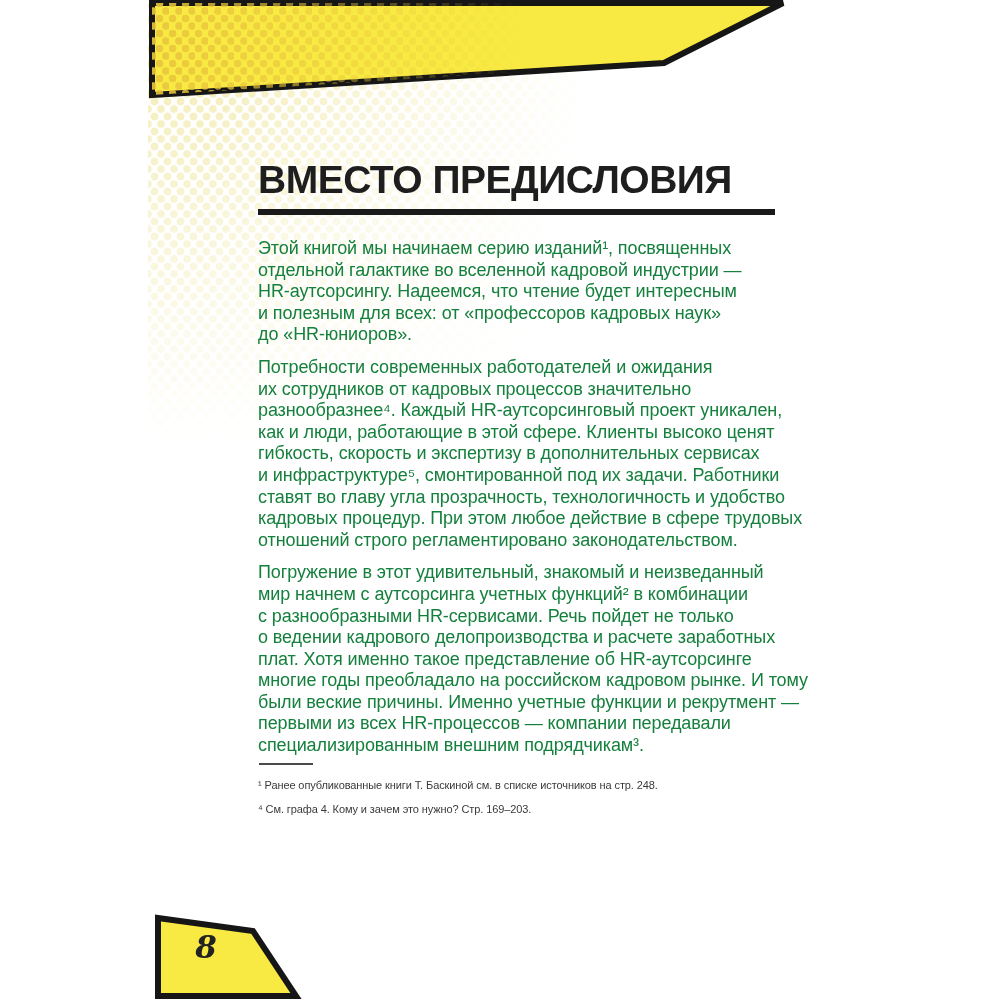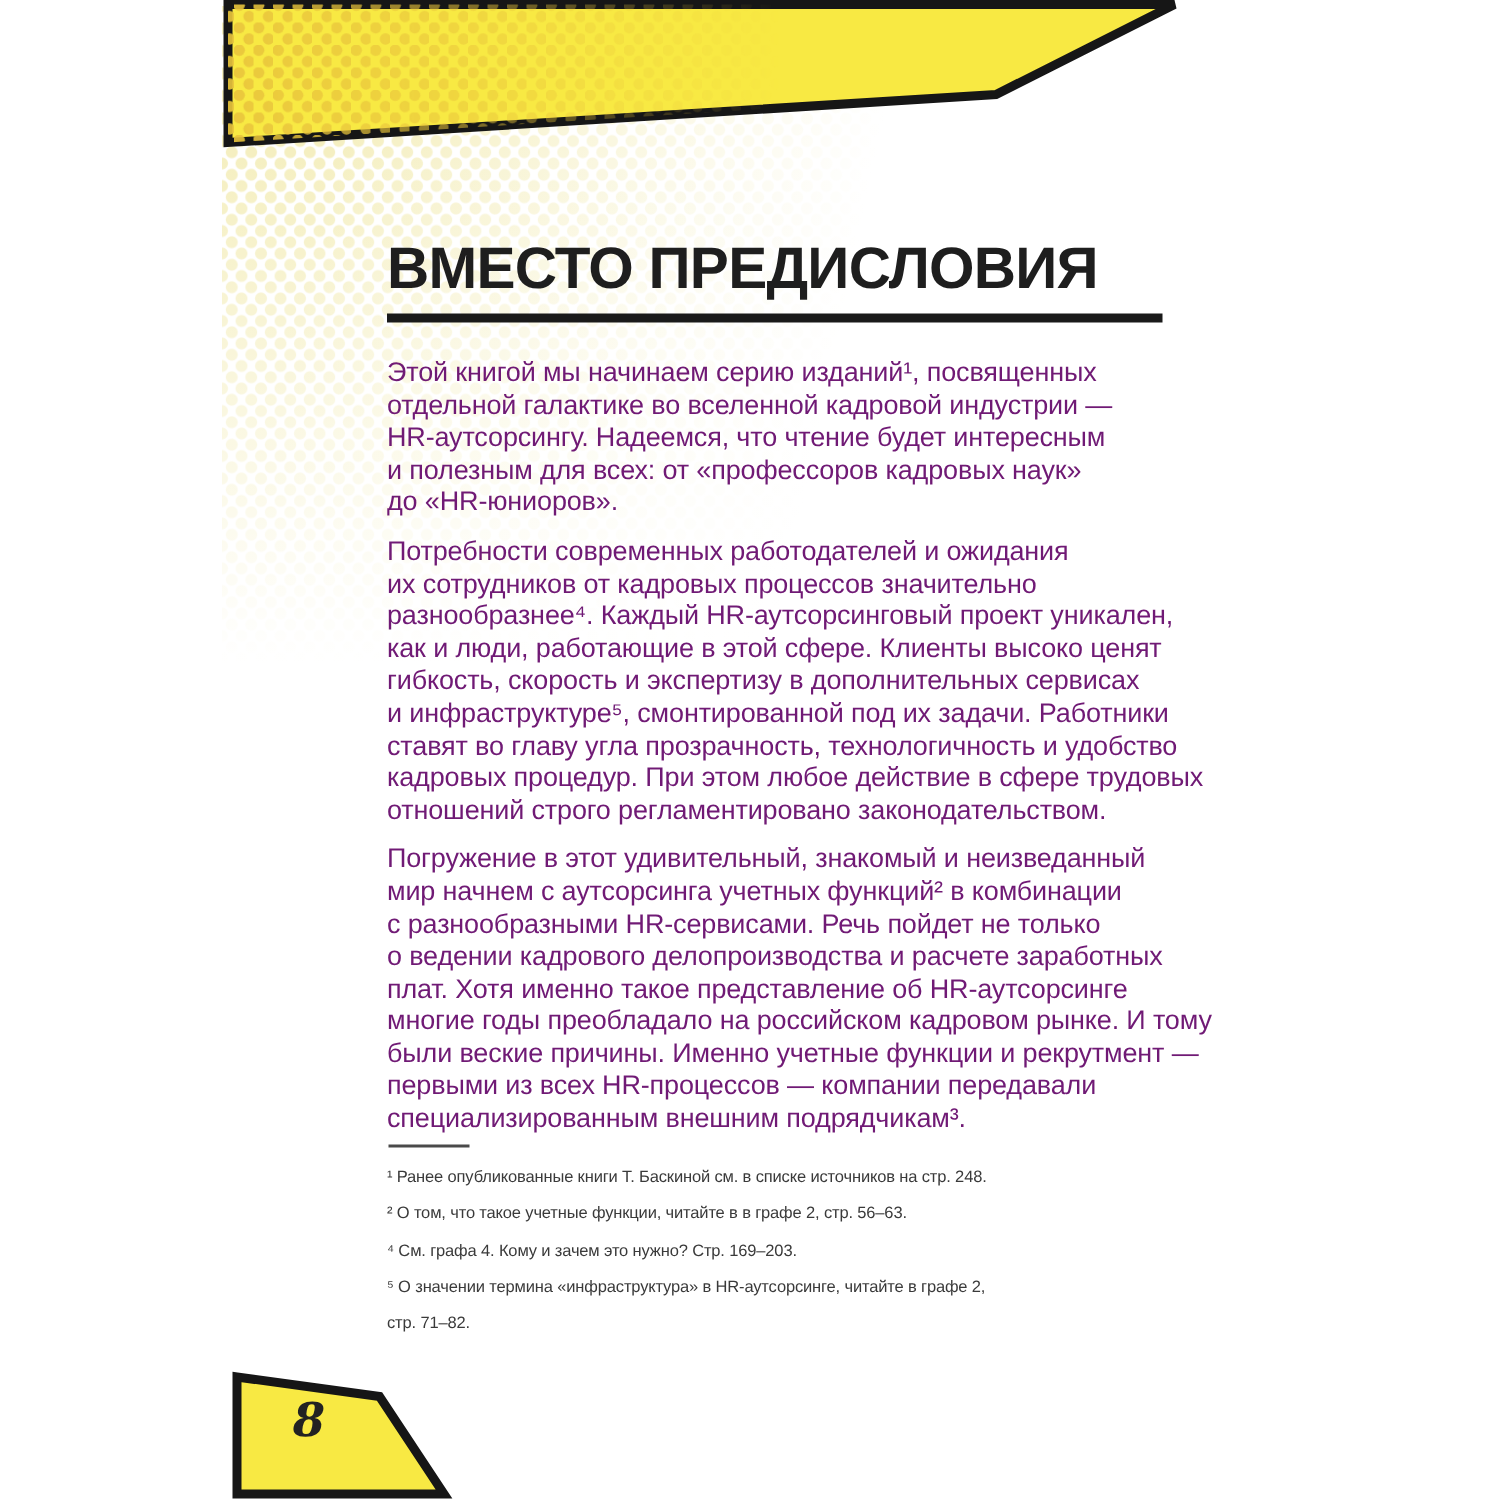--- a/index.html
+++ b/index.html
@@ -37,21 +37,21 @@
     white-space:nowrap;
   }
   .title-rule{width:517px;height:6px;background:#1a1a1a;margin-top:9px;}
 
   .body-text{position:absolute;left:258px;top:238px;width:560px;}
   .body-text p{
     margin:0 0 11px 0;
     font-size:18px;
     line-height:21.6px;
     letter-spacing:-0.1px;
-    color:#701a75;
+    color:#15803d;
     white-space:pre-line;
   }
 
   .footnotes{position:absolute;left:258px;top:763px;width:580px;}
   .fn-rule{width:54px;height:2px;background:#4a4a4a;margin:0 0 8px 1px;}
   .footnote{
     font-size:11px;
     line-height:24.3px;
     letter-spacing:-0.1px;
     color:#3a3a3a;
@@ -120,24 +120,21 @@
 плат. Хотя именно такое представление об HR-аутсорсинге
 многие годы преобладало на российском кадровом рынке. И тому
 были веские причины. Именно учетные функции и рекрутмент —
 первыми из всех HR-процессов — компании передавали
 специализированным внешним подрядчикам³.</p>
   </div>
 
   <div class="footnotes">
     <div class="fn-rule"></div>
     <div class="footnote">¹ Ранее опубликованные книги Т. Баскиной см. в списке источников на стр. 248.</div>
-    <div class="footnote">² О том, что такое учетные функции, читайте в в графе 2, стр. 56–63.</div>
     <div class="footnote">⁴ См. графа 4. Кому и зачем это нужно? Стр. 169–203.</div>
-    <div class="footnote">⁵ О значении термина «инфраструктура» в HR-аутсорсинге, читайте в графе 2,
-стр. 71–82.</div>
   </div>
 
   <svg class="pagenum-svg" width="180" height="92">
     <polygon points="18,10 113,23 156,88 18,88" fill="#f8e943" stroke="#161616" stroke-width="6" stroke-linejoin="miter"></polygon>
   </svg>
   <div class="page-number">8</div>
 
 </div>
 
 </body></html>

